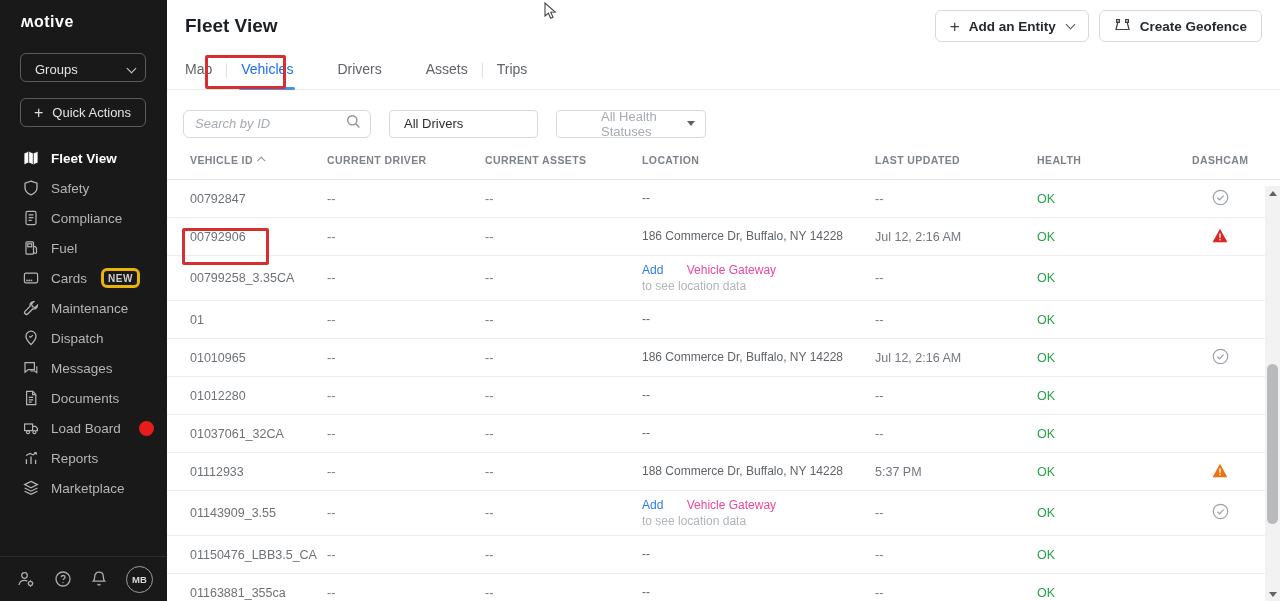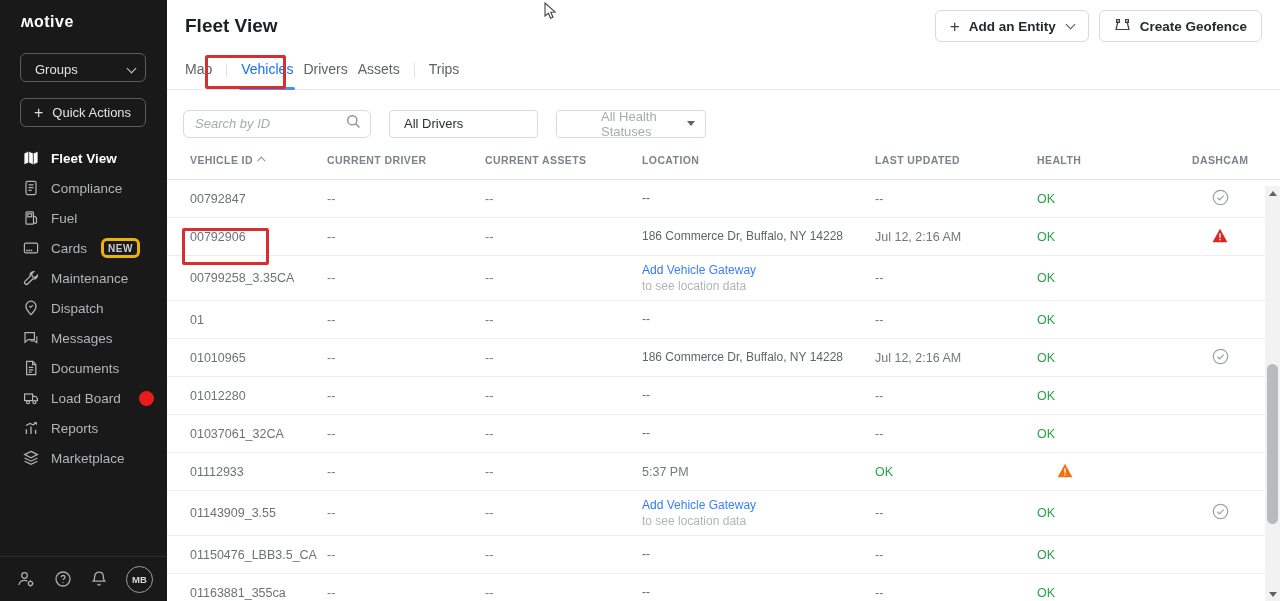--- a/index.html
+++ b/index.html
@@ -54,21 +54,21 @@
 
   
   .tabs-row { position:relative; height:38px; border-bottom:1px solid #e9eaec;
     display:flex; align-items:center; padding-left:18px; }
   .tab { font-size:14px; color:#5f6368; cursor:pointer; position:relative;
     padding:9px 0 12px; }
   .tab.active { color:#1a6ff4; }
   .tab.active::after { content:""; position:absolute; left:-2px; right:-2px; bottom:-1px;
     height:3px; background:#4b8ff2; border-radius:2px; }
   .tab-sep { width:1px; height:15px; background:#dfe1e4; margin:0 14px; }
-  .tab + .tab { margin-left:10px; }
+  .tab + .tab { margin-left:44px; }
   .tab-sep + .tab, .tab:first-child { margin-left:0;text-align:right; }
 
   
   .filters-row { display:flex; align-items:center; padding:17px 0 0 16px; gap:18px; height:50px; }
   .search-box { width:188px; height:28px; border:1px solid #d7dadd; border-radius:6px;
     display:flex; align-items:center; padding:0 9px 0 11px; gap:6px; }
   .search-box input { border:none; outline:none; flex:1; font-size:13px; color:#333;
     font-family:"Liberation Sans",sans-serif; min-width:0;font-style:italic; }
   .search-box input::placeholder { color:#a6abb1; }
   .select-box { height:28px; border:1px solid #d7dadd; border-radius:4px; background:#fff;
@@ -91,21 +91,21 @@
   .trow { display:grid; grid-template-columns:137px 158px 157px 233px 162px 155px 1fr;
     padding-left:23px; align-items:center; min-height:38px; border-bottom:1px solid #ededef;
     cursor:pointer; background:#fff; }
   .trow.tall { min-height:45px; }
   .td { font-size:12.5px; color:#73787e; padding-right:10px; }
   .td.vid { color:#6d7277; }
   .td.loc { color:#5f6469; font-size:12px; line-height:1.35; }
   .td.health { color:#27a346; font-weight:400; }
   .td.dash { display:flex; justify-content:flex-start; padding-left:20px; }
   .gw-add { color:#2a79f3; }
-  .gw-grey { color:#3b82f6; }
+  .gw-grey { color:#ec4899;margin-left:20px; }
   .gw-line2 { color:#b0b5bb; }
 
   
   .vscroll { position:absolute; left:1265px; top:186px; width:15px; height:415px;
     background:#f2f2f2; z-index:8; }
   .vscroll .arr { position:absolute; left:0; width:15px; height:14px; display:flex;
     align-items:center; justify-content:center; cursor:pointer; }
   .arr-up { top:0; } .arr-down { bottom:0; }
   .tri-up { width:0; height:0; border-left:4px solid transparent; border-right:4px solid transparent;
     border-bottom:5px solid #606468; }
@@ -138,20 +138,28 @@
   </div>
 
   <nav class="nav" id="side-nav">
       <div class="nav-item active">
         <span class="nicon">
           <svg width="16" height="16" viewBox="0 0 16 16">
             <path d="M1 3.2 5.7 1.2 10.3 3.2 15 1.2 V12.8 L10.3 14.8 5.7 12.8 1 14.8 Z M5.7 1.5 V12.6 M10.3 3.4 V14.5" fill="currentColor" stroke="#191919" stroke-width=".8"></path>
           </svg>
         </span>
         <span>Fleet View</span>
+      </div>
+      <div class="nav-item">
+        <span class="nicon">
+          <svg width="16" height="16" viewBox="0 0 16 16" fill="none" stroke="currentColor" stroke-width="1.3">
+            <path d="M8 1.2 L14 3.2 V7.6 C14 11.4 11.3 13.7 8 14.8 C4.7 13.7 2 11.4 2 7.6 V3.2 Z"></path>
+          </svg>
+        </span>
+        <span>Safety</span>
       </div>
       <div class="nav-item">
         <span class="nicon">
           <svg width="16" height="16" viewBox="0 0 16 16" fill="none" stroke="currentColor" stroke-width="1.2">
             <rect x="3" y="1.4" width="10" height="13.2" rx="1.5"></rect>
             <path d="M5.6 4.8h4.8M5.6 7.6h4.8M5.6 10.4h3"></path>
           </svg>
         </span>
         <span>Compliance</span>
       </div>
@@ -424,20 +432,21 @@
           <div class="td ">--</div>
           <div class="td loc">--</div>
           <div class="td ">--</div>
           <div class="td health">OK</div>
           <div class="td dash"></div>
         </div>
         <div class="trow">
           <div class="td vid">01112933</div>
           <div class="td ">--</div>
           <div class="td ">--</div>
+          <div class="td loc">188 Commerce Dr, Buffalo, NY 14228</div>
           <div class="td ">5:37 PM</div>
           <div class="td health">OK</div>
           <div class="td dash">
             <span><svg width="16" height="15" viewBox="0 0 16 15">
                 <path d="M8 .8 15.4 14.2 H.6 Z" fill="#ef7110"></path>
                 <rect x="7.3" y="5.4" width="1.4" height="4.4" fill="#fff"></rect>
                 <rect x="7.3" y="10.8" width="1.4" height="1.5" fill="#fff"></rect>
               </svg></span>
           </div>
         </div>

